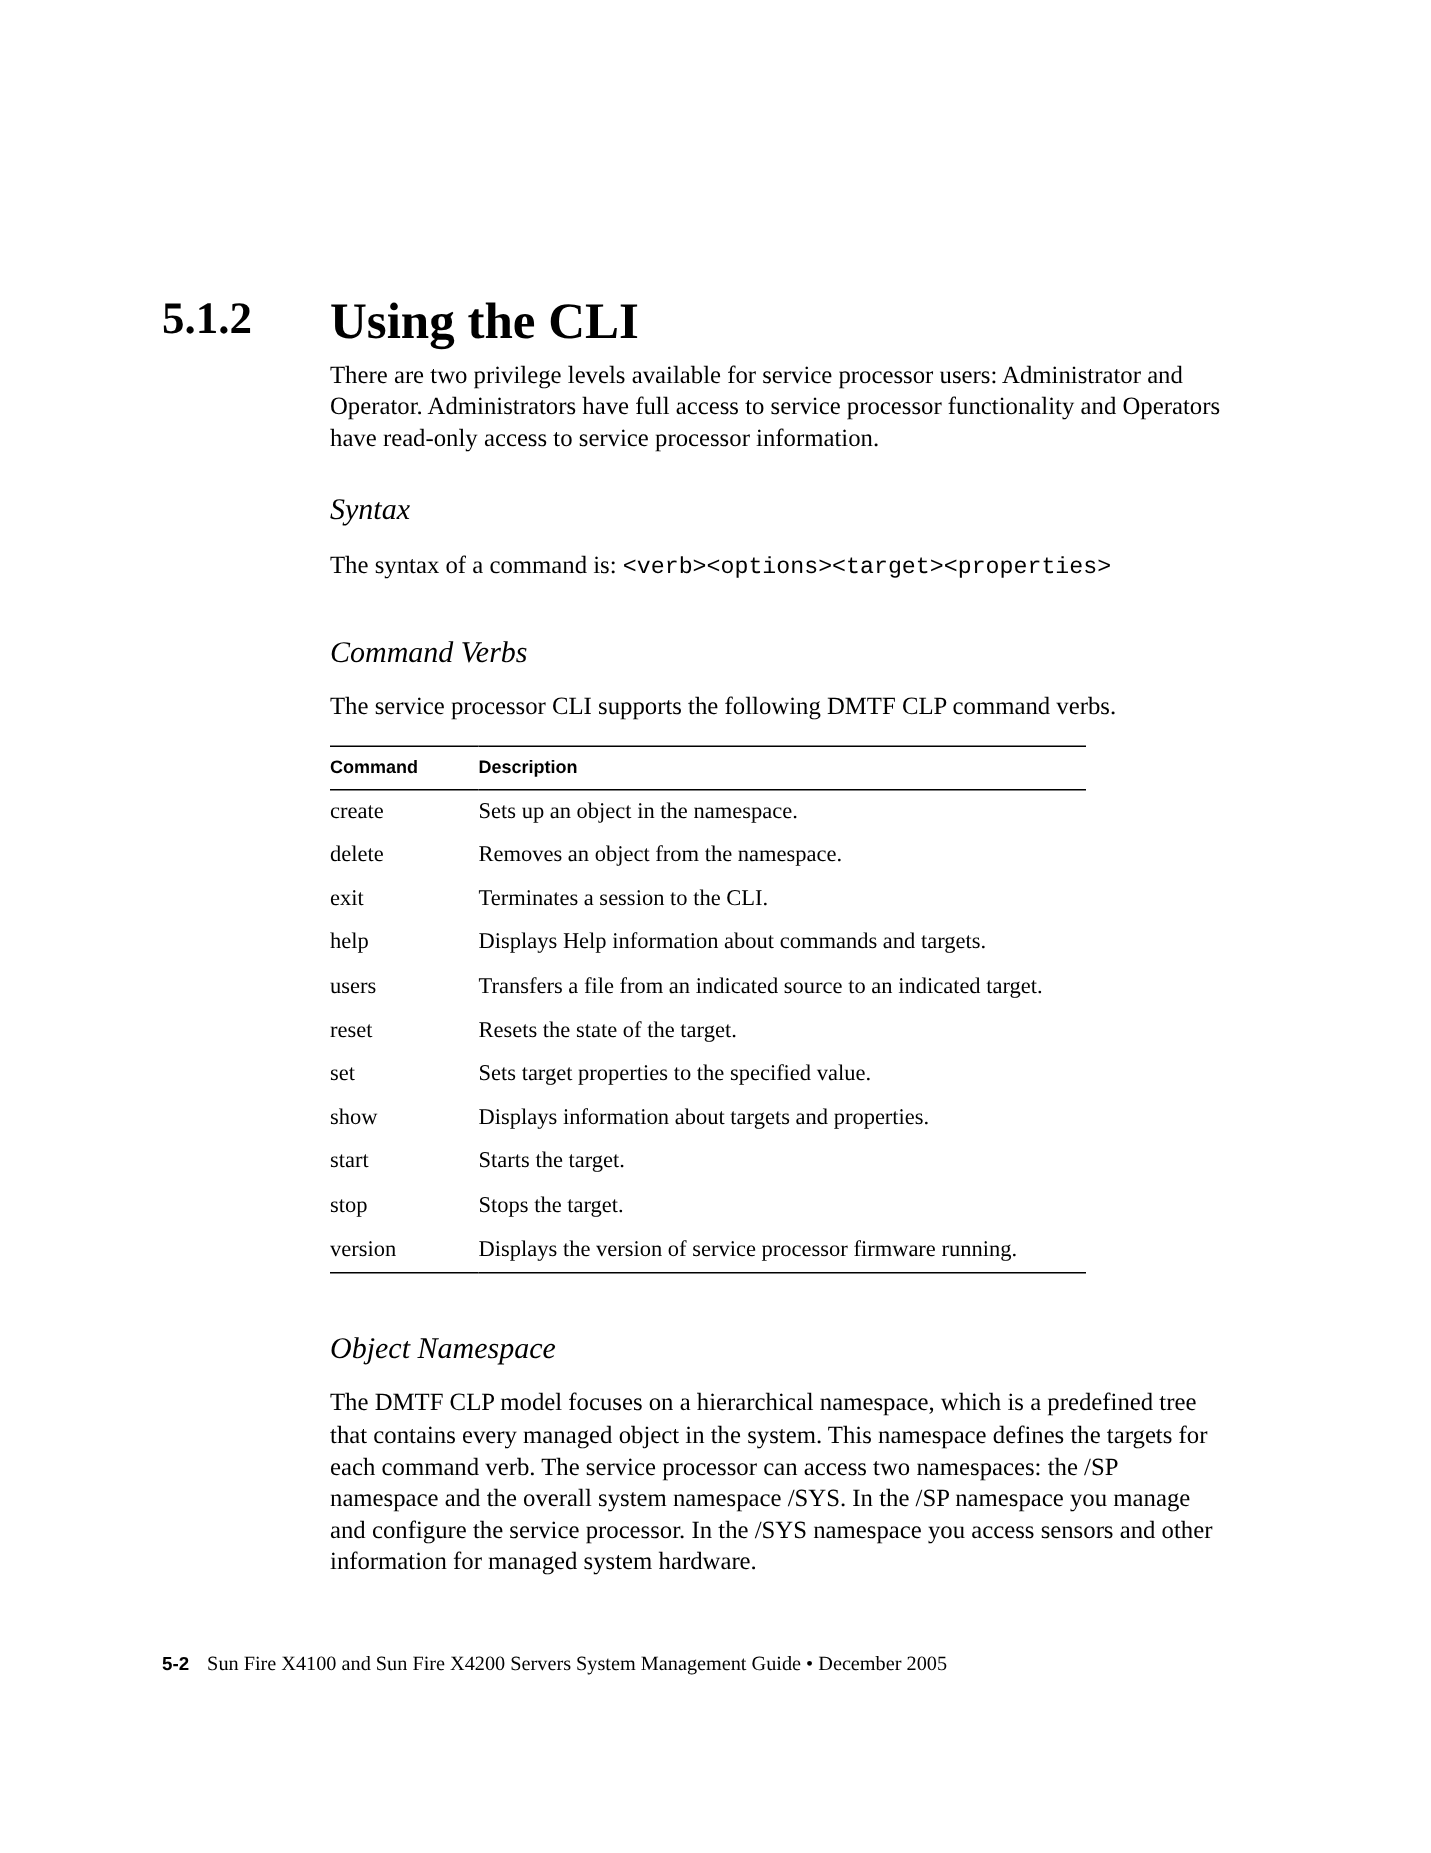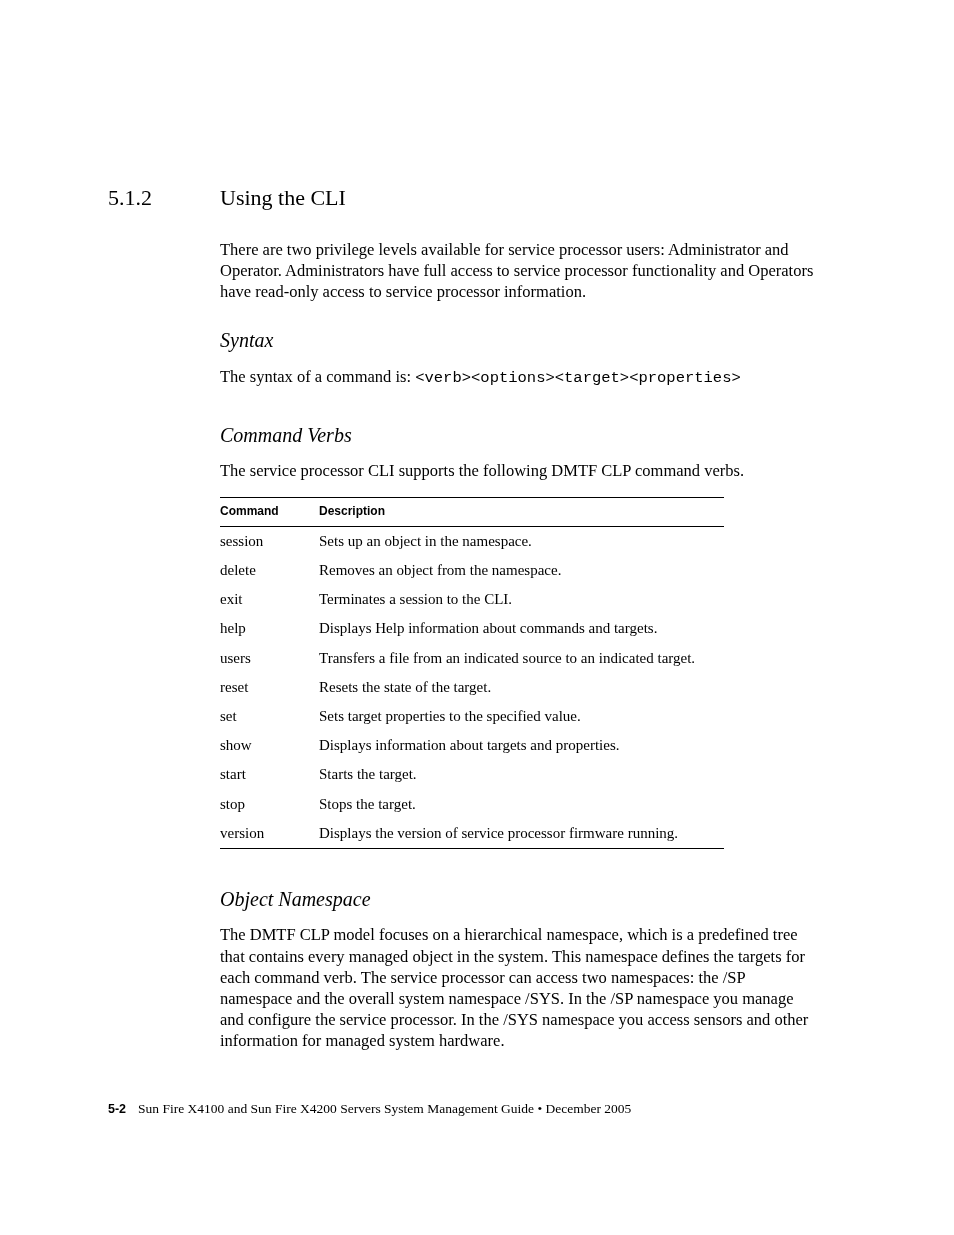--- a/index.html
+++ b/index.html
@@ -14,30 +14,30 @@
   }
   .page {
     position: absolute;
     left: 108px;
     top: 185px;
     width: 725px;
   }
   .section-number {
     position: absolute;
     left: 0;
-    top: 0;
-    font-size: 22px;
-    font-weight: 400;
+    top: 11px;
+    font-size: 30px;
+    font-weight: 700;
   }
   .section-title {
     position: absolute;
     left: 112px;
-    top: 0;
-    font-size: 22px;
-    font-weight: 400;
+    top: 11px;
+    font-size: 34px;
+    font-weight: 700;
   }
   .content {
     position: absolute;
     left: 112px;
     top: 54px;
     width: 600px;
     font-size: 16.5px;
     line-height: 1.28;
   }
   .para {
@@ -124,21 +124,21 @@
 
     <table class="cmd-table">
       <thead>
         <tr>
           <th>Command</th>
           <th>Description</th>
         </tr>
       </thead>
       <tbody id="verbs-body">
           <tr>
-            <td>session</td>
+            <td>create</td>
             <td>Sets up an object in the namespace.</td>
           </tr>
           <tr>
             <td>delete</td>
             <td>Removes an object from the namespace.</td>
           </tr>
           <tr>
             <td>exit</td>
             <td>Terminates a session to the CLI.</td>
           </tr>

